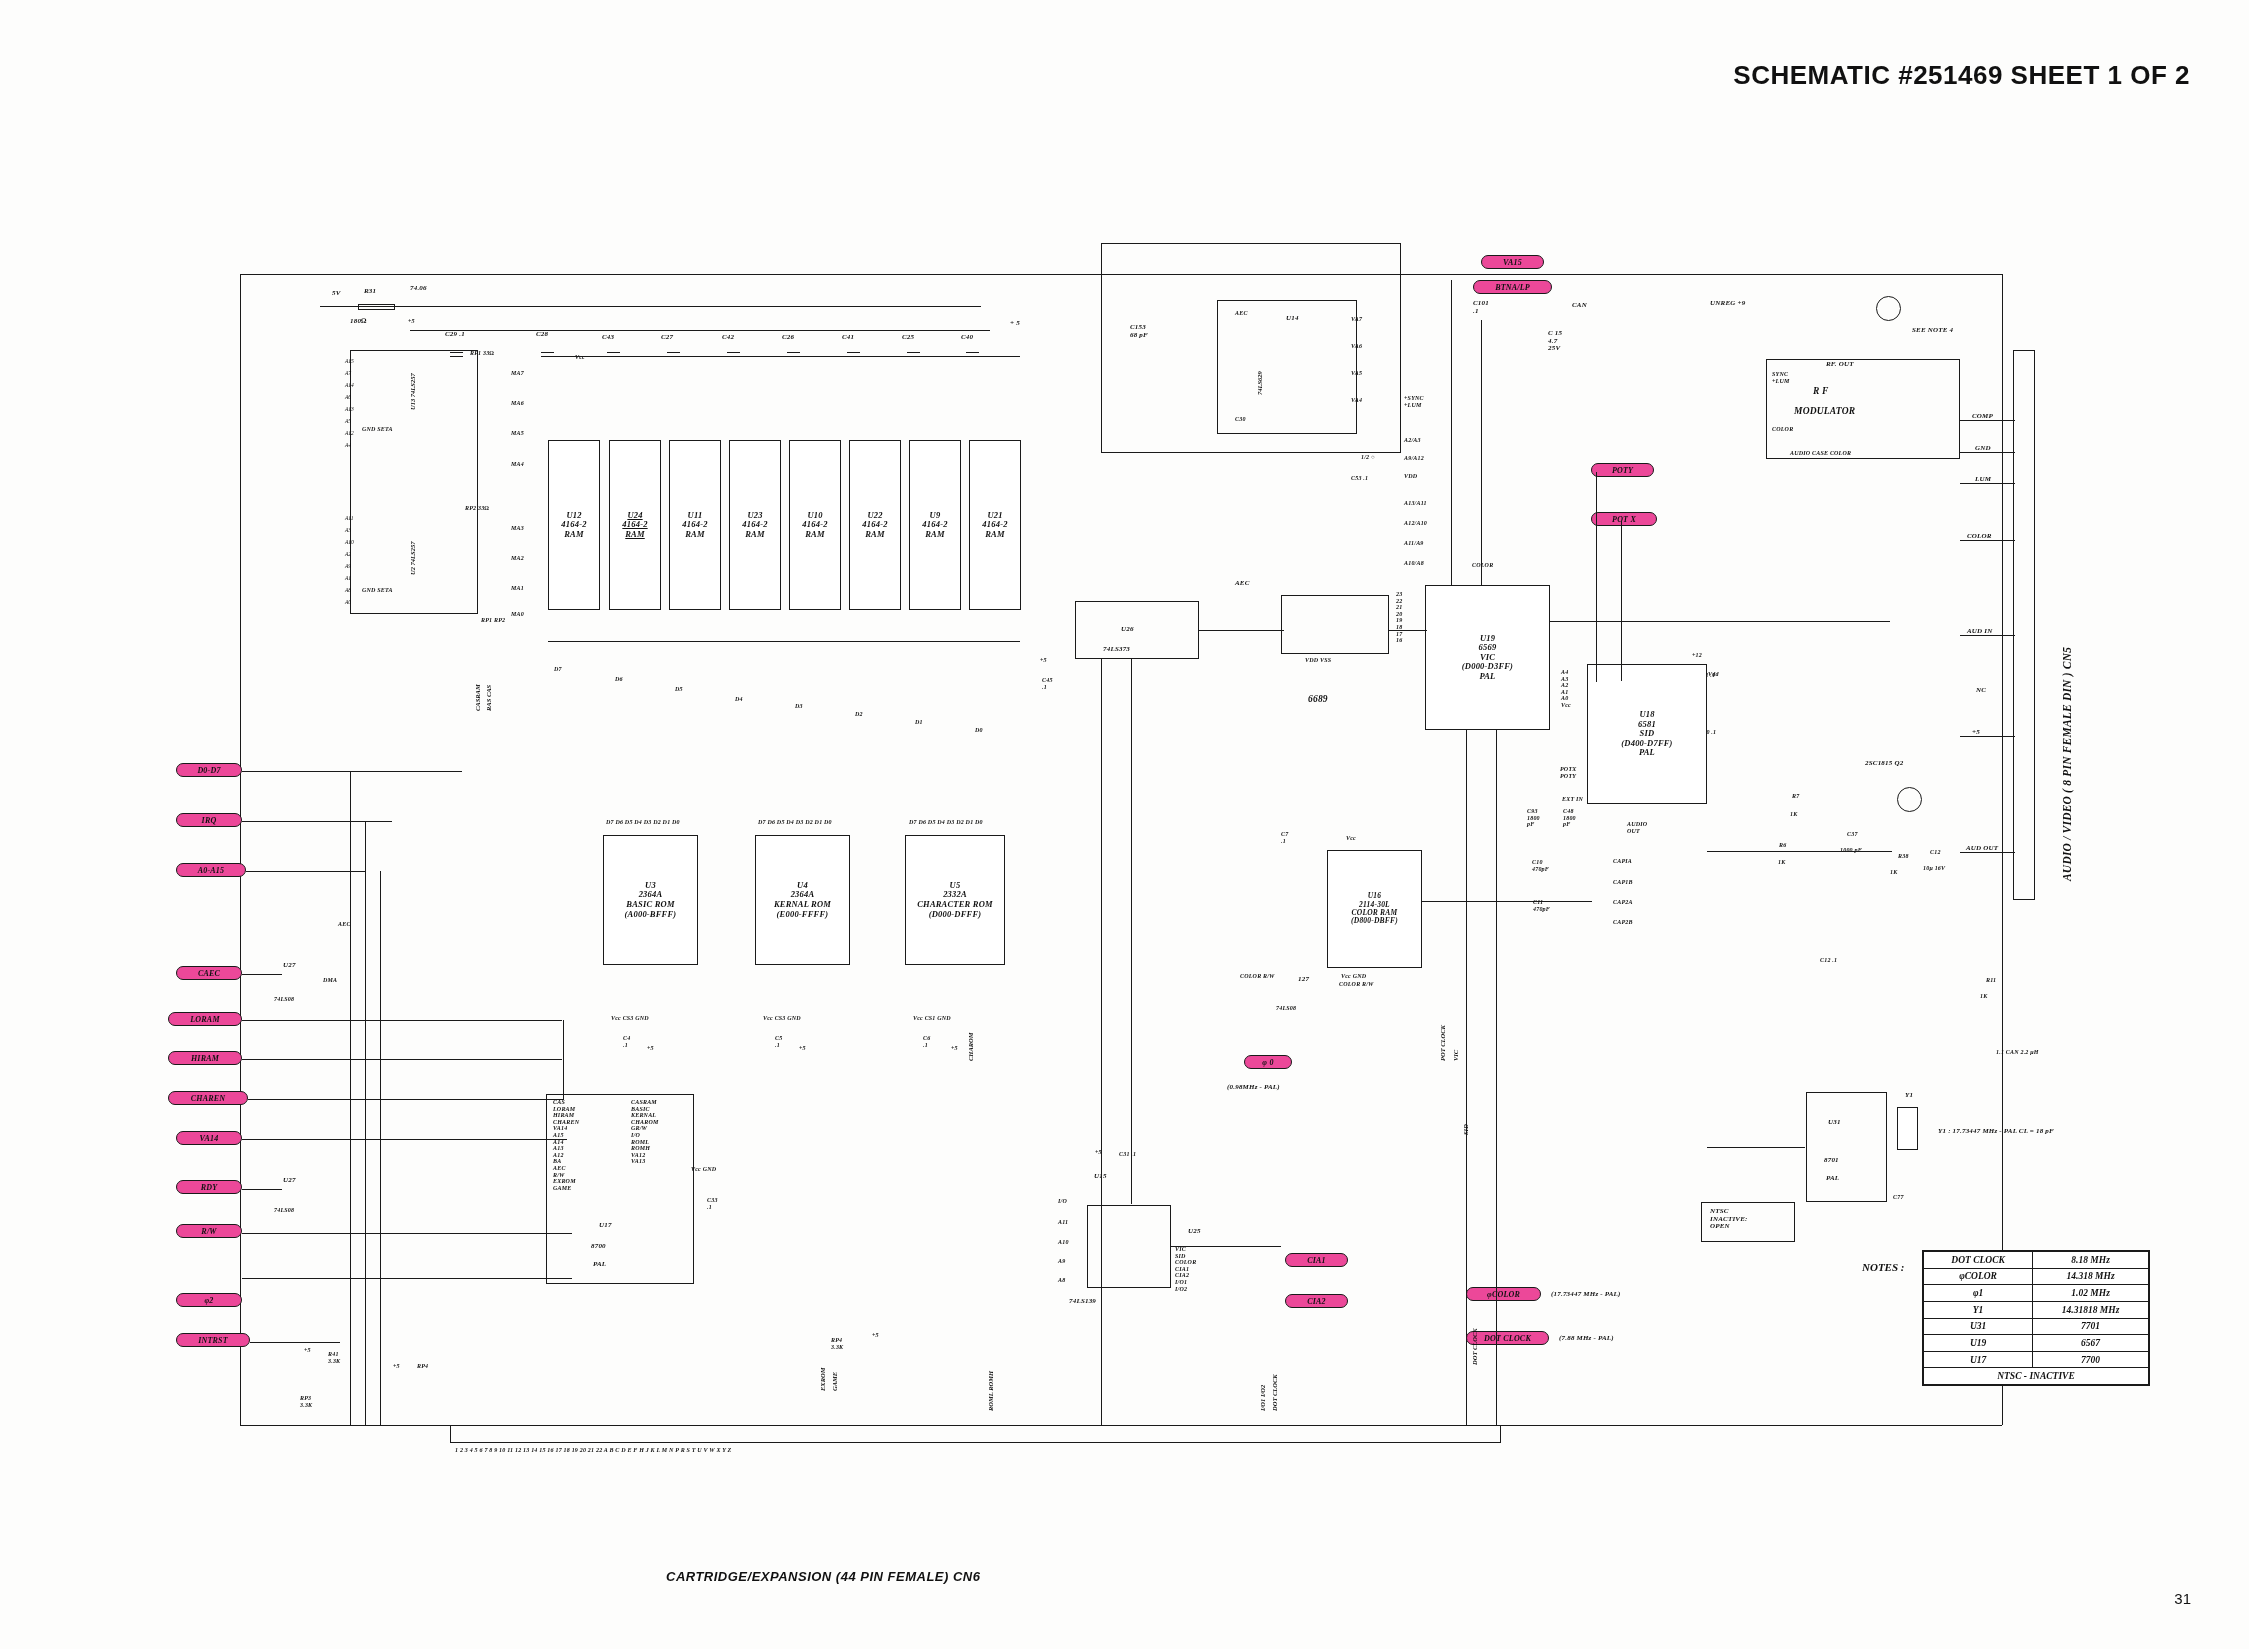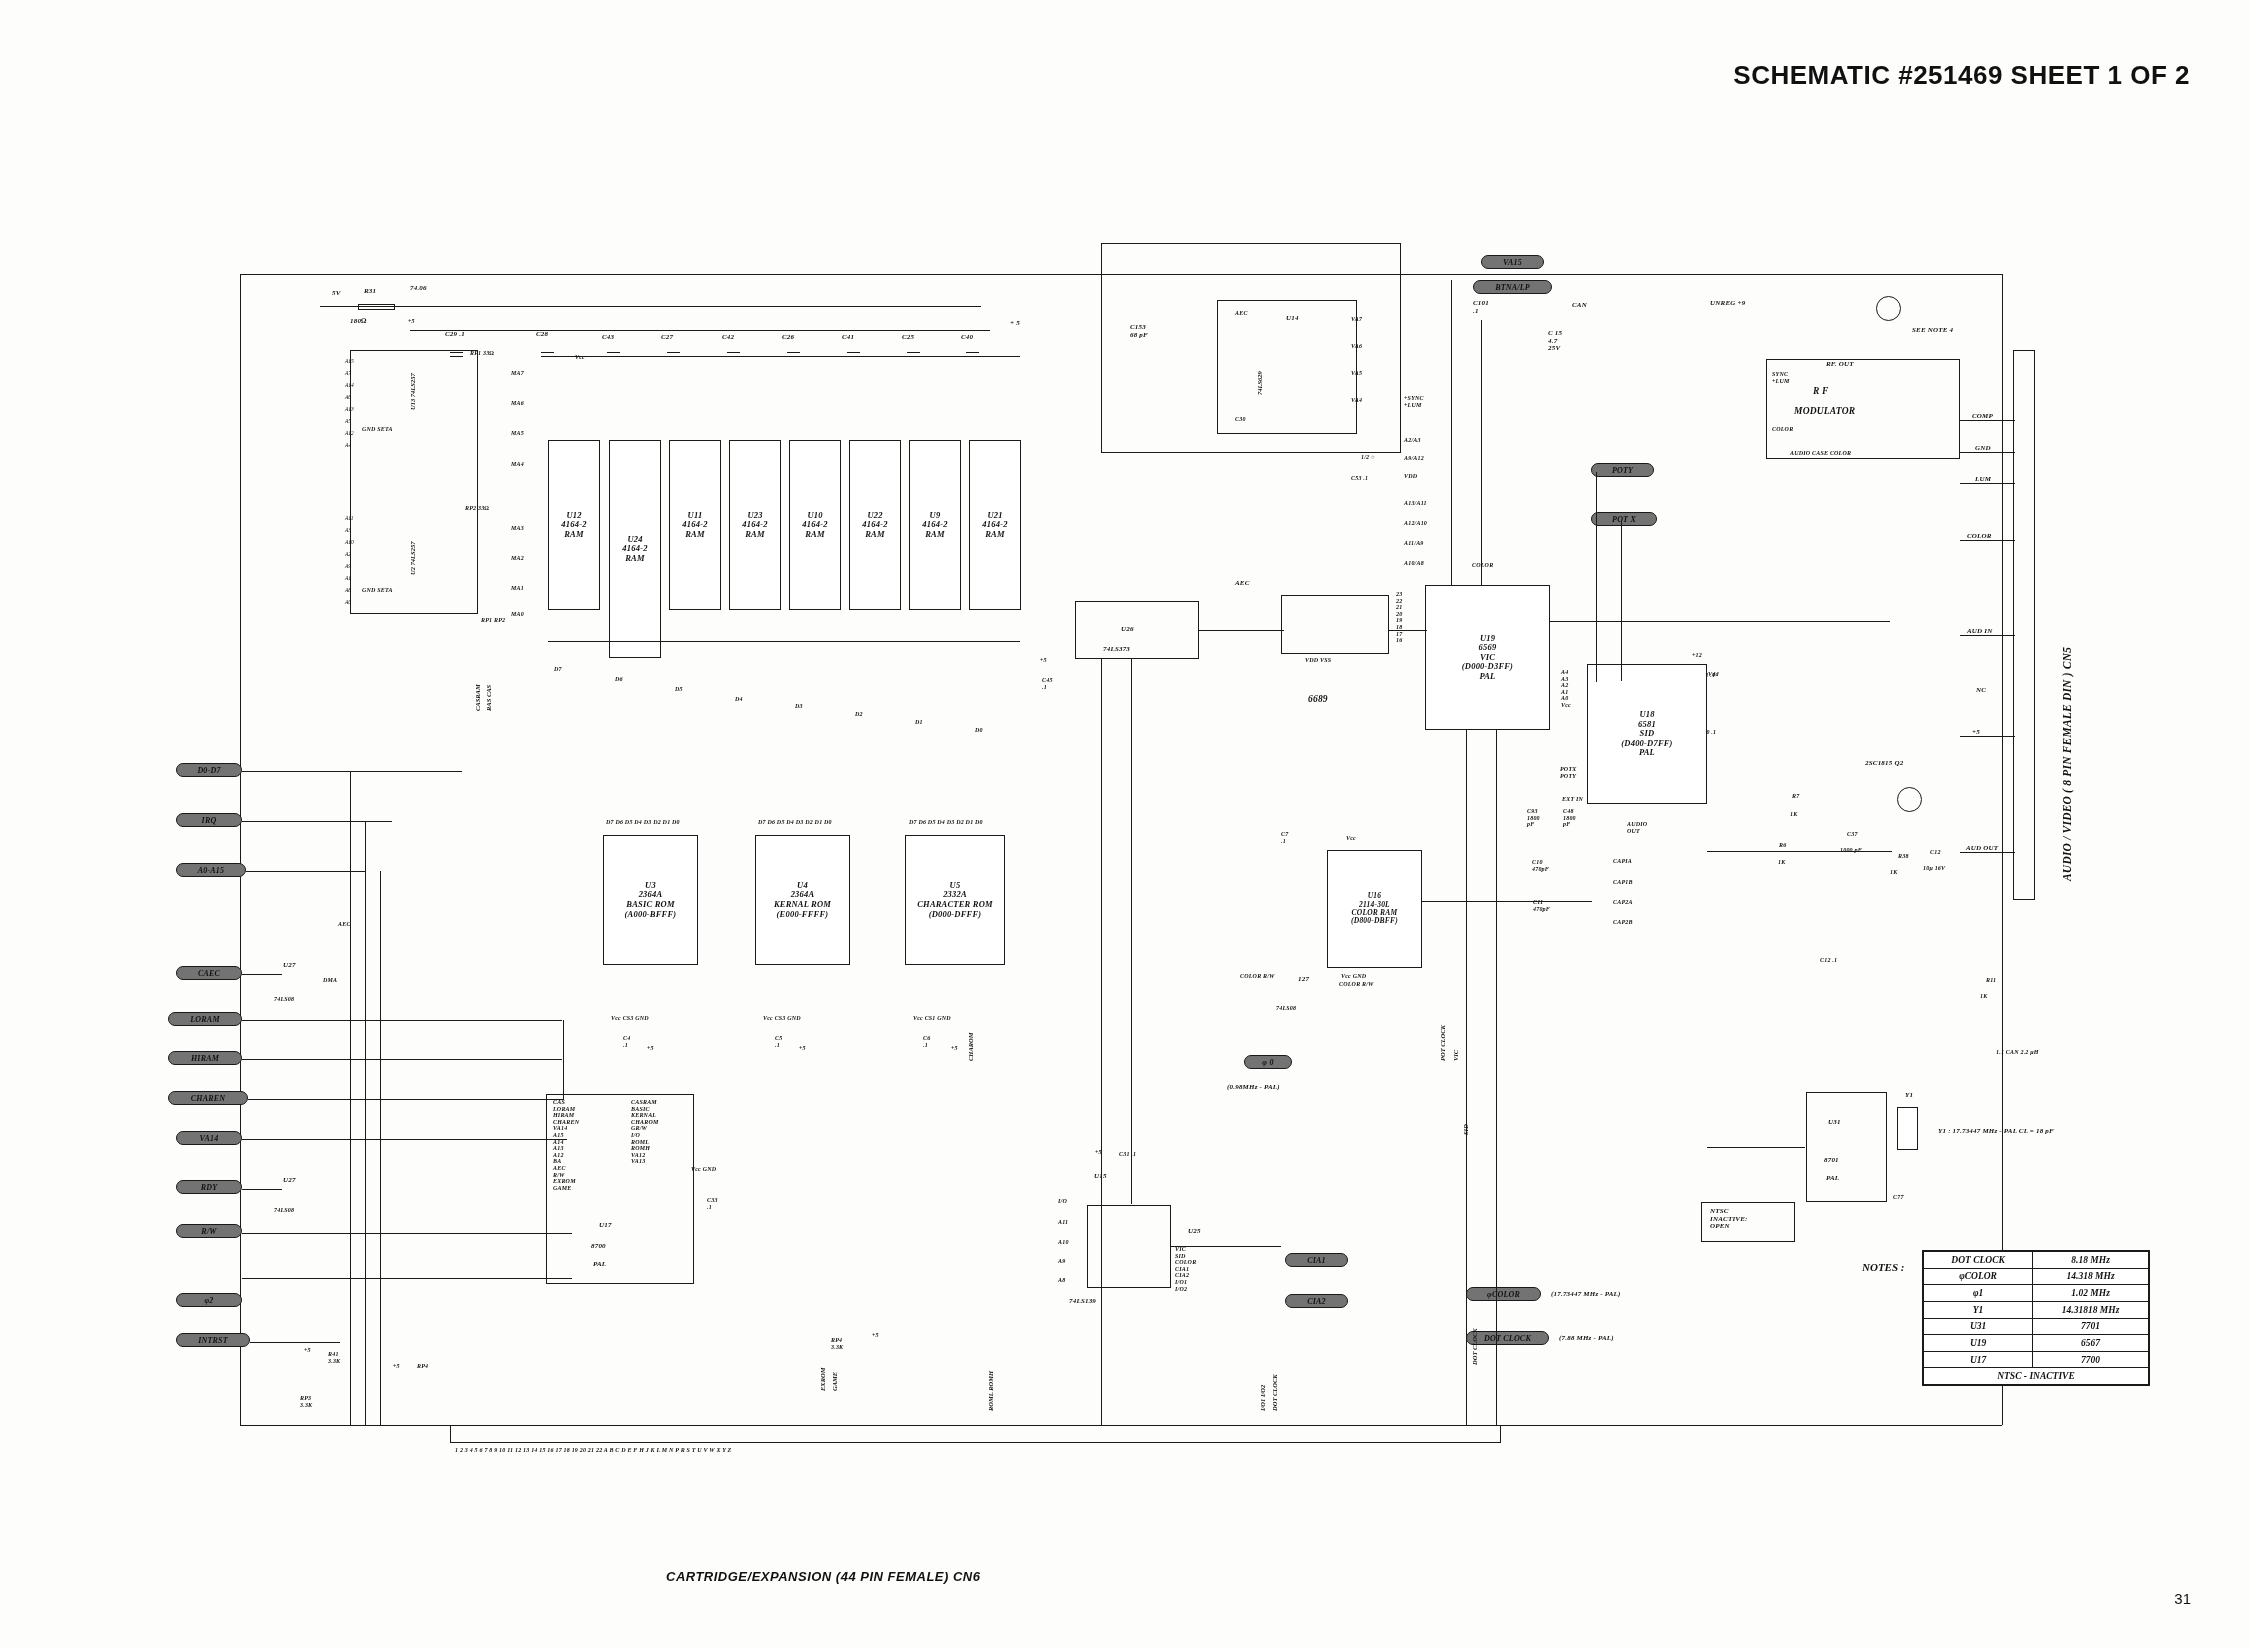--- a/index.html
+++ b/index.html
@@ -104,21 +104,21 @@
     border: 1px solid #1a1a1a;
     border-radius: 11px;
     height: 14px;
     display: flex;
     align-items: center;
     justify-content: center;
     font-size: 8px;
     font-family: "Liberation Serif", serif;
     font-style: italic;
     font-weight: bold;
-    background: #737373;
+    background: #ec4899;
     white-space: nowrap;
     padding: 0 4px;
     box-sizing: border-box;
     letter-spacing: 0.2px;
   }
   
   .cap {
     position: absolute;
     width: 13px;
     height: 11px;
@@ -383,21 +383,21 @@
   <div class="lbl xs" style="left:511px;top:611px;">MA0</div>
 
   <div class="vert-text" style="left:474px;top:711px;">CASRAM</div>
   <div class="vert-text" style="left:485px;top:711px;">RAS  CAS</div>
 
   <div class="chip" style="left:548px;top:440px;width:52px;height:170px;">
     <span class="l">U12</span>
     <span class="l">4164-2</span>
     <span class="l">RAM</span>
   </div>
-  <div class="chip" style="left:609px;top:440px;width:52px;height:218px;">
+  <div class="chip" style="left:609px;top:440px;width:52px;height:170px;text-decoration:underline;">
     <span class="l">U24</span>
     <span class="l">4164-2</span>
     <span class="l">RAM</span>
   </div>
   <div class="chip" style="left:669px;top:440px;width:52px;height:170px;">
     <span class="l">U11</span>
     <span class="l">4164-2</span>
     <span class="l">RAM</span>
   </div>
   <div class="chip" style="left:729px;top:440px;width:52px;height:170px;">

